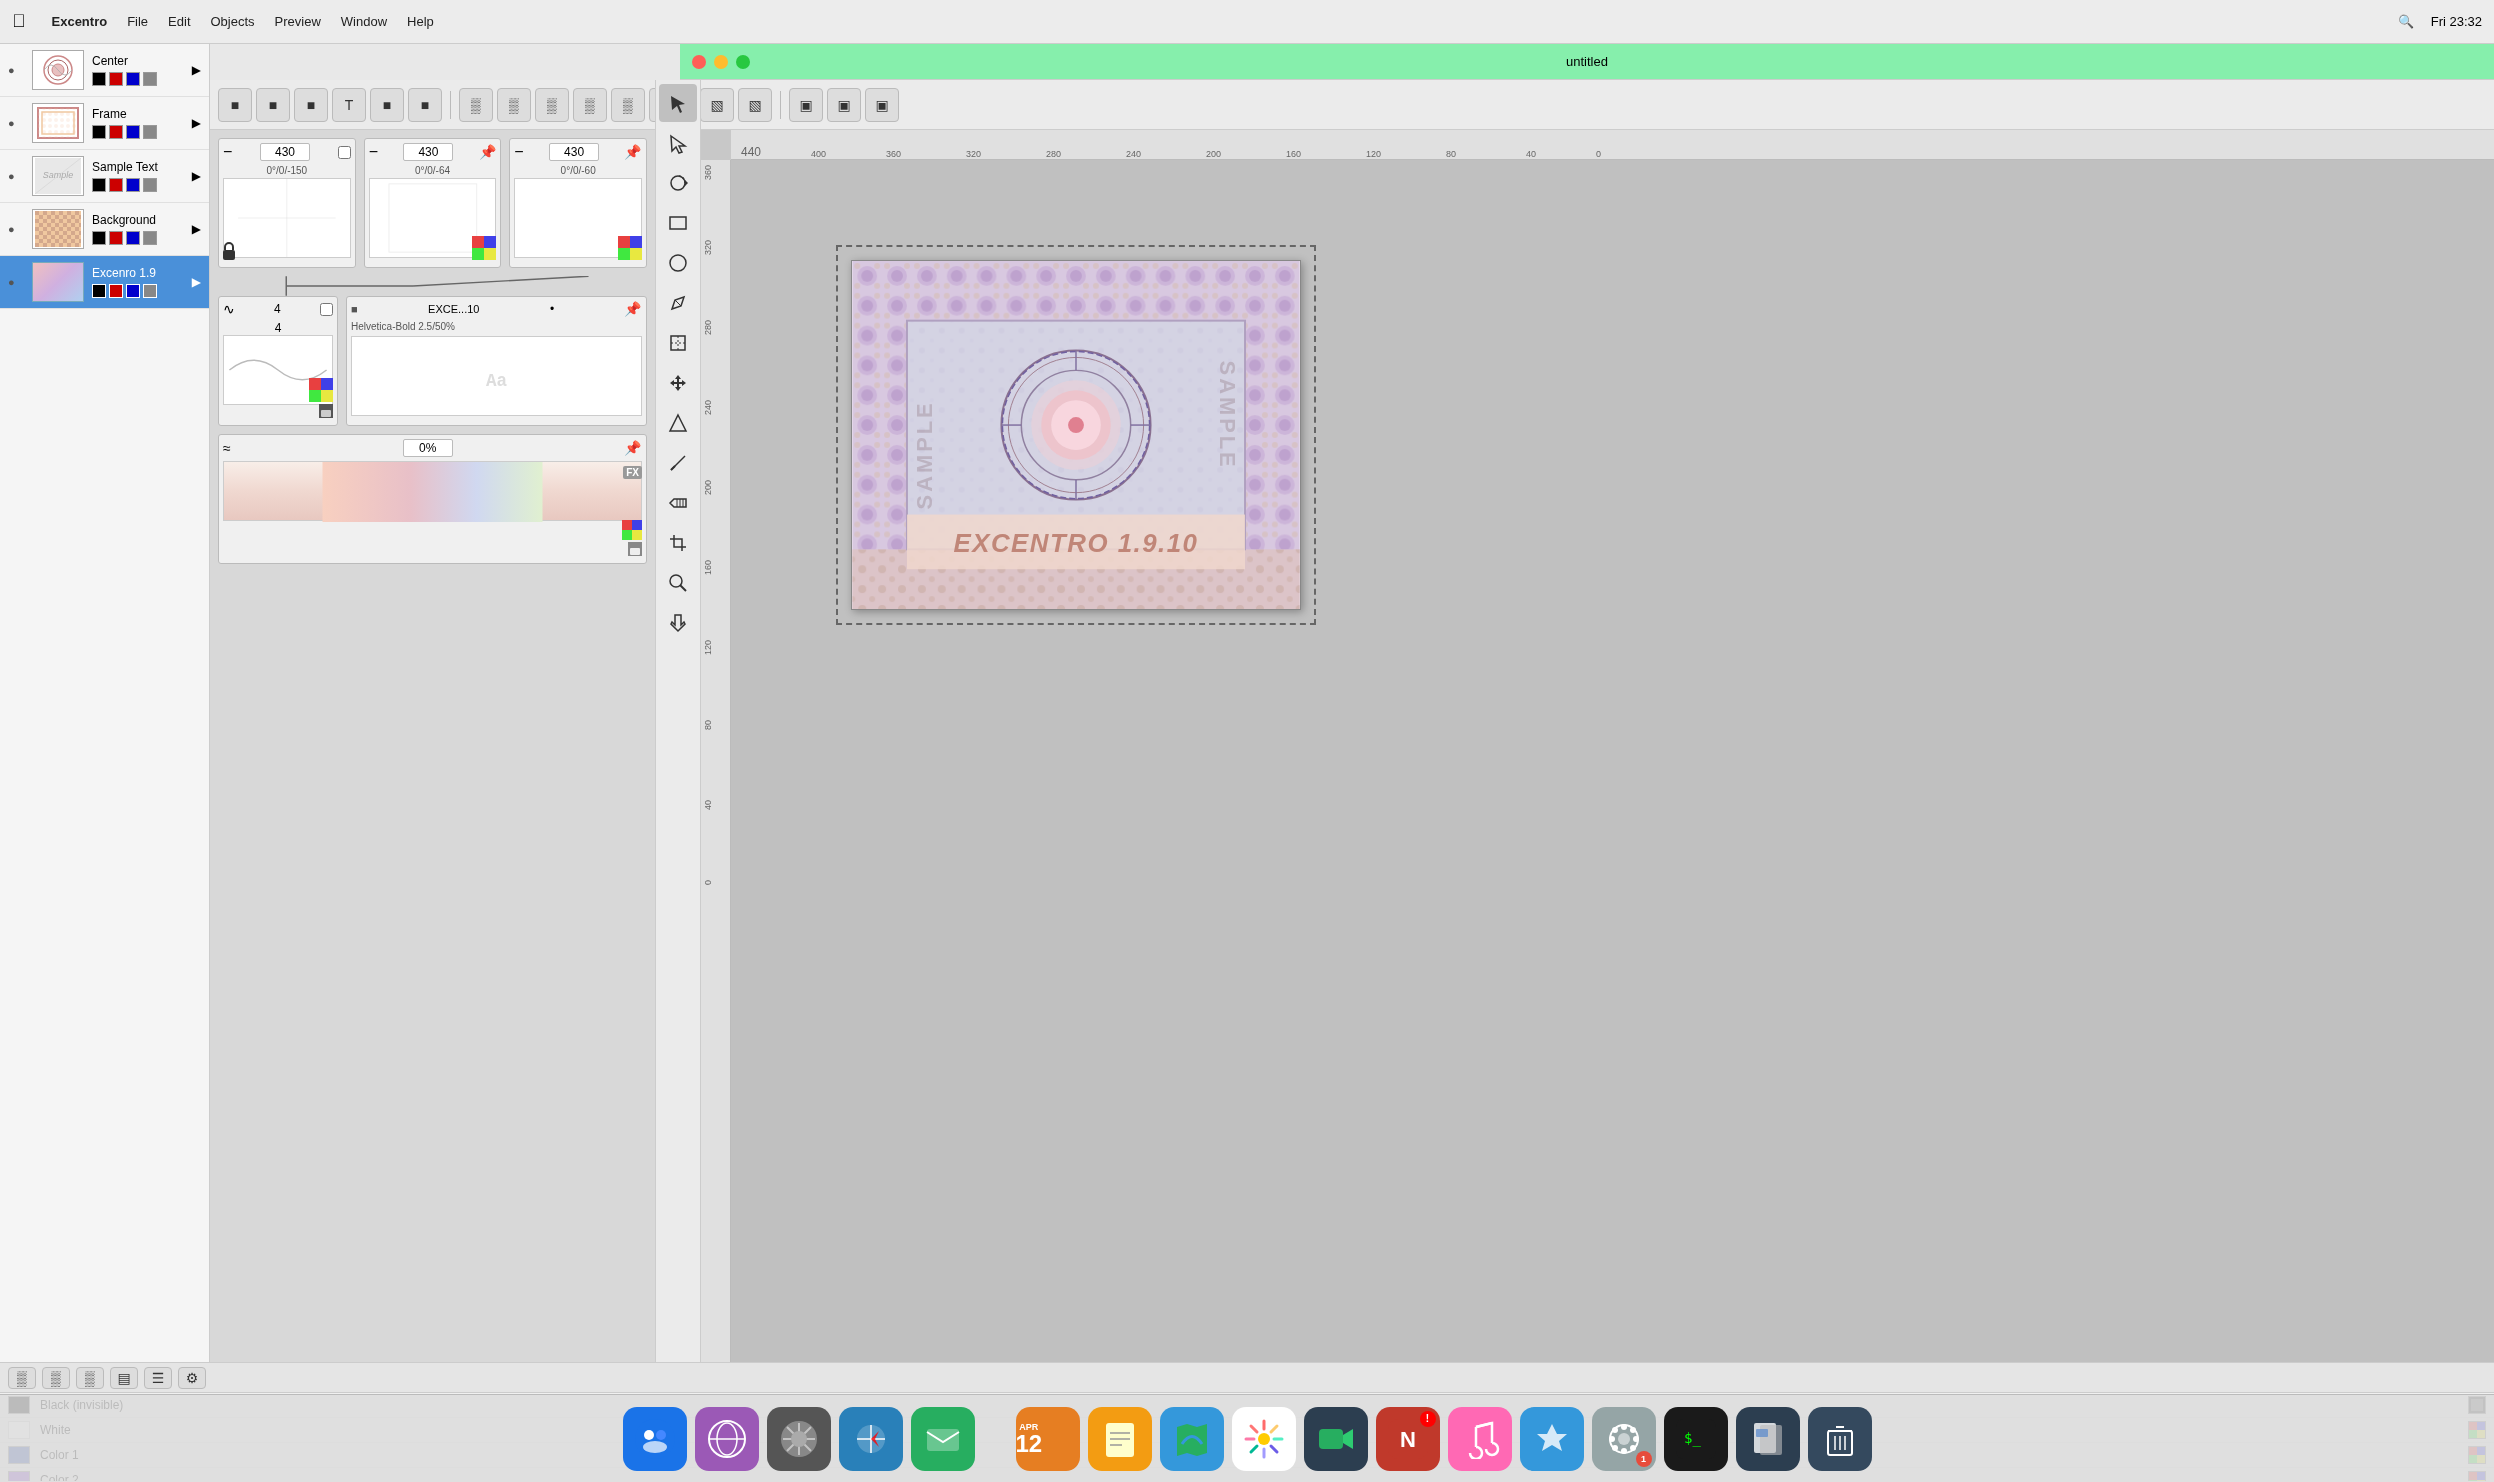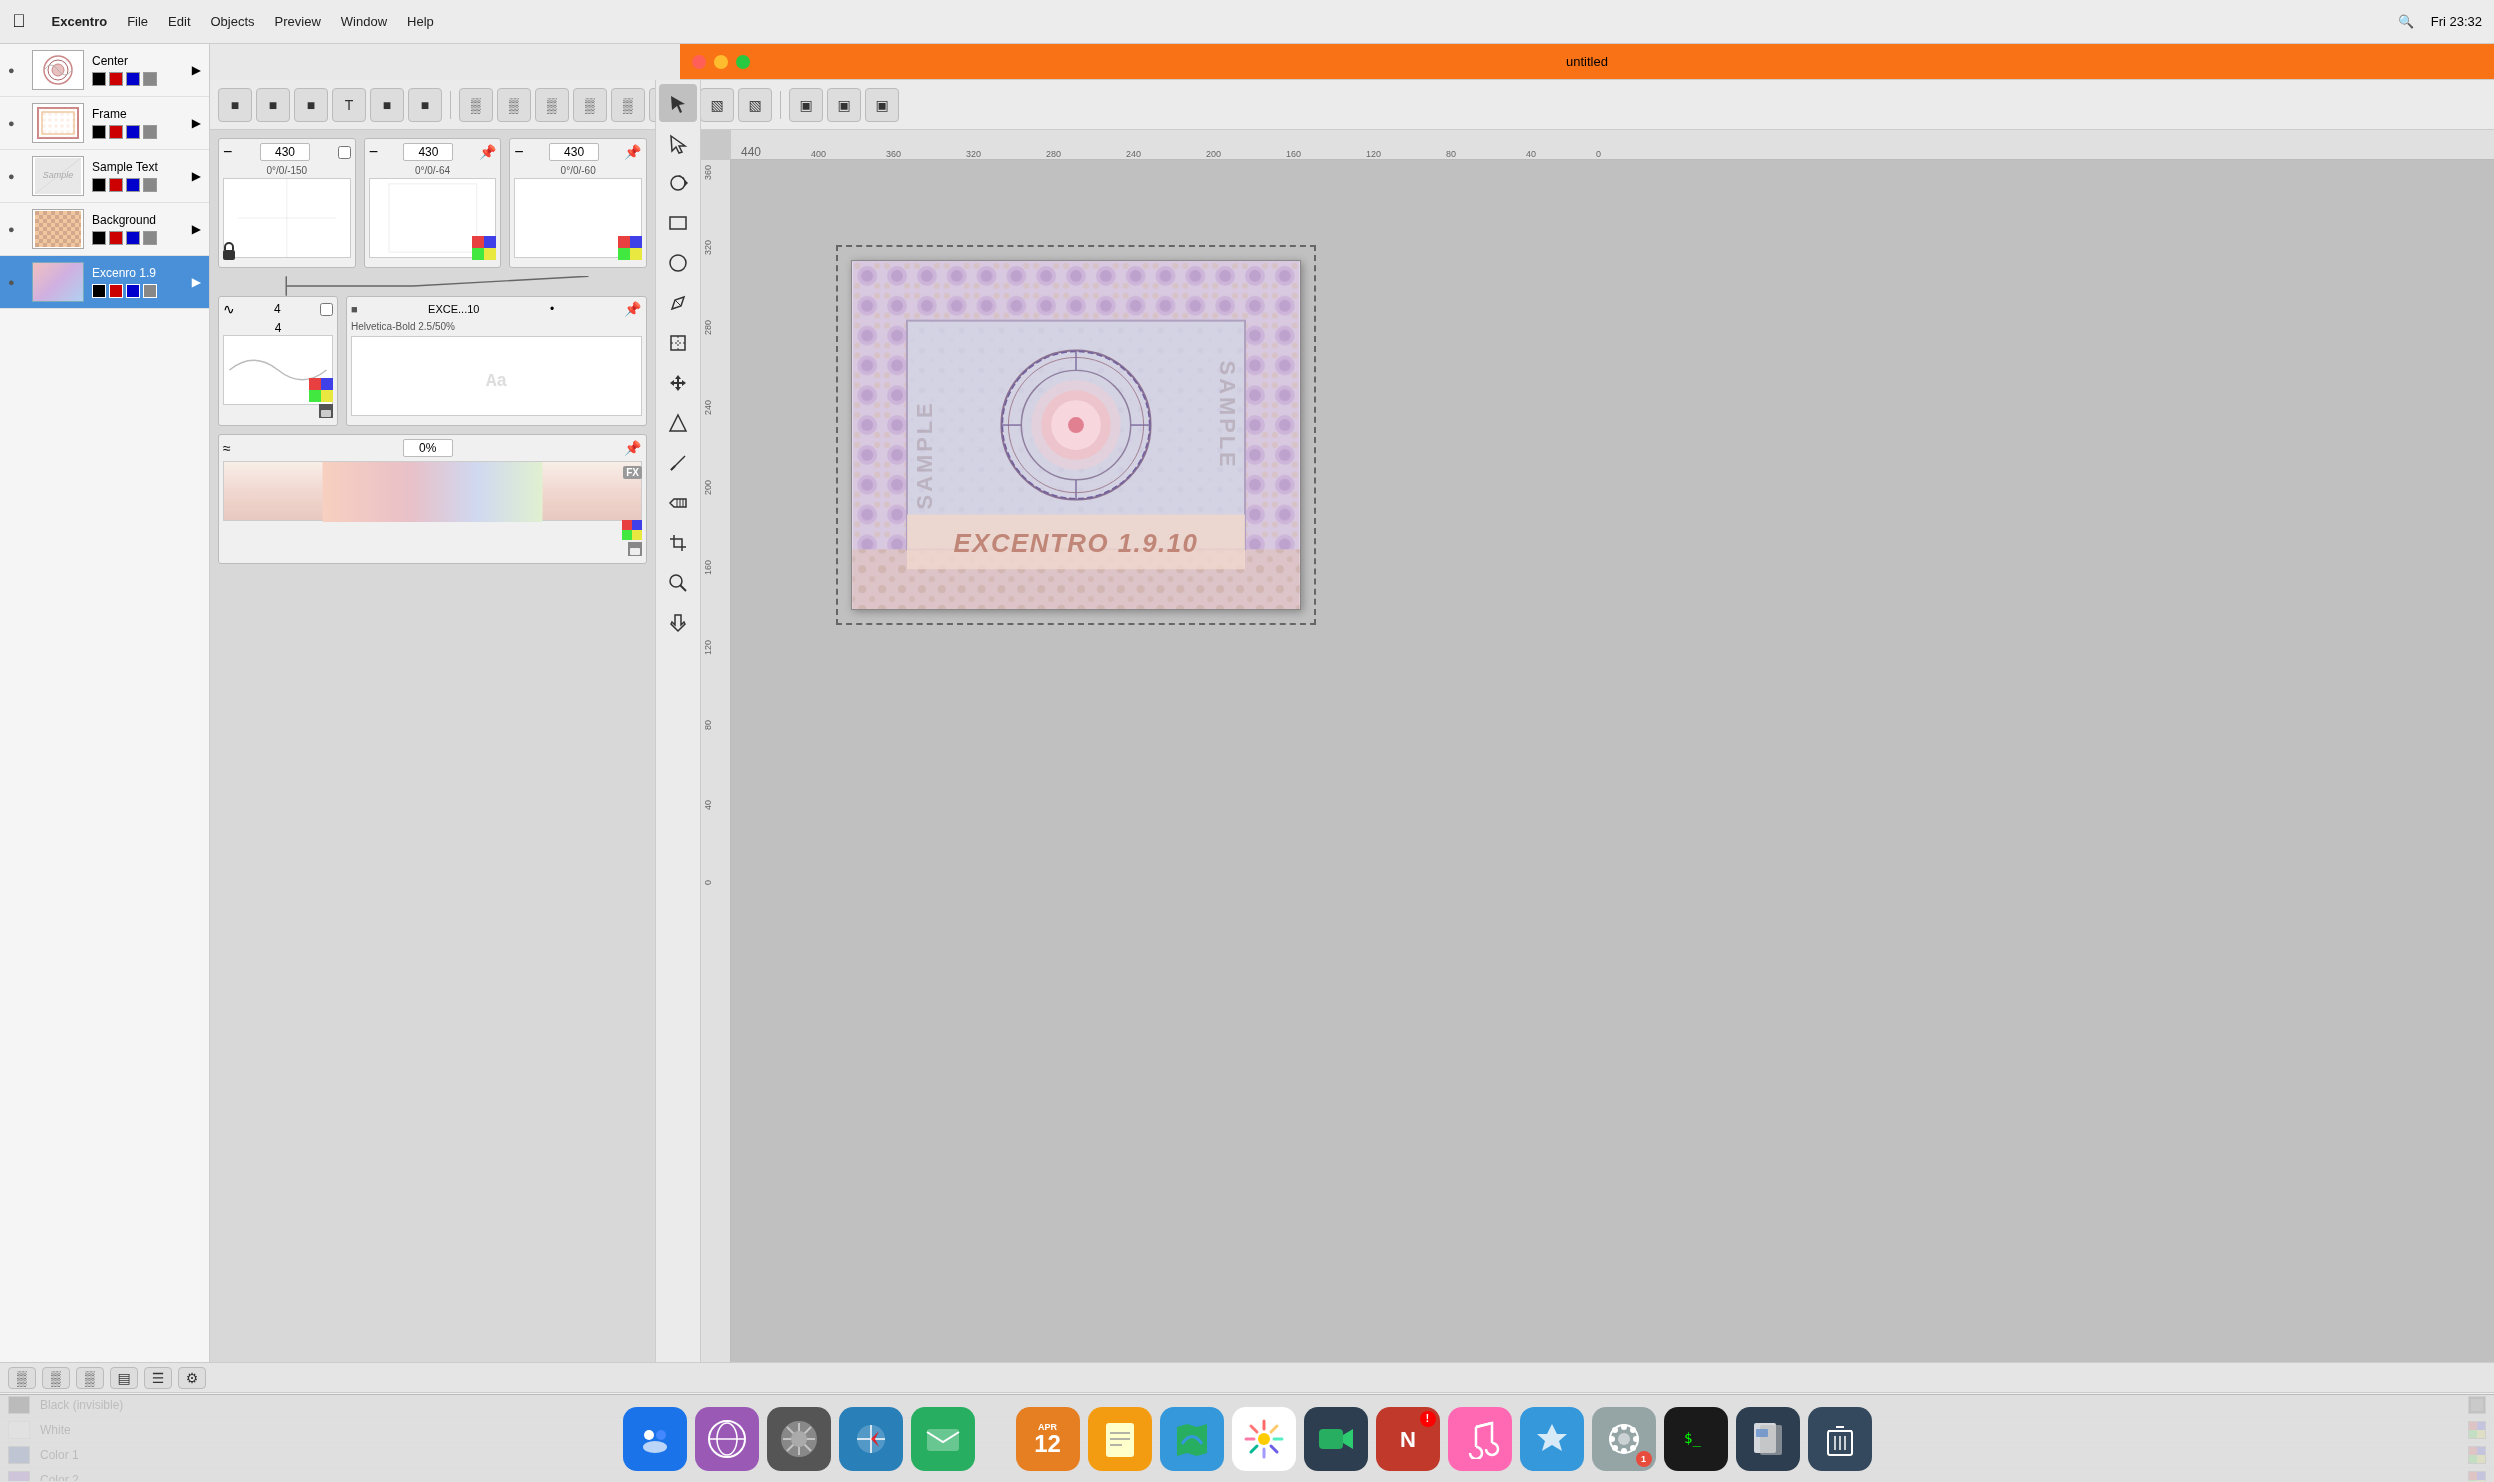--- a/index.html
+++ b/index.html
@@ -12,21 +12,21 @@
       border-bottom: 1px solid #ccc; position: relative; z-index: 100;
     }
     .menubar-apple { font-size: 18px; margin-right: 16px; }
     .menubar-item { margin: 0 10px; font-size: 13px; font-weight: 500; color: #222; cursor: pointer; }
     .menubar-item.app-name { font-weight: 700; }
     .menubar-right { margin-left: auto; display: flex; align-items: center; gap: 16px; font-size: 13px; }
 
     
     .window-title-bar {
       position: absolute; top: 44px; left: 680px; right: 0; height: 36px;
-      background: #f97316; border-bottom: 1px solid #ccc;
+      background: #86efac; border-bottom: 1px solid #ccc;
       display: flex; align-items: center; justify-content: center;
       font-size: 13px; font-weight: 500;
     }
     .traffic-lights { display: flex; gap: 8px; position: absolute; left: 12px; }
     .tl { width: 14px; height: 14px; border-radius: 50%; }
     .tl-red { background: #ff5f57; }
     .tl-yellow { background: #febc2e; }
     .tl-green { background: #28c840; }
 
     
@@ -855,21 +855,21 @@
         <line x1="6" y1="20" x2="34" y2="20" stroke="white" stroke-width="1.5"></line>
         <polygon points="20,20 28,12 24,20 28,28" fill="red" opacity="0.8"></polygon>
       </svg>
   </div>
   <div style="width:64px; height:64px; background:#27ae60; border-radius:14px; display:flex; align-items:center; justify-content:center; cursor:pointer;">
     <svg width="40" height="40" viewBox="0 0 40 40">
         <rect x="4" y="10" width="32" height="22" rx="3" fill="white" opacity="0.3"></rect>
         <path d="M4 13 L20 23 L36 13" fill="none" stroke="white" stroke-width="2"></path>
       </svg>
   </div>
-  <div style="width:64px; height:64px; background:#e67e22; border-radius:14px; display:flex; align-items:center; justify-content:center; cursor:pointer;margin-left:33px;">
+  <div style="width:64px; height:64px; background:#e67e22; border-radius:14px; display:flex; align-items:center; cursor:pointer;margin-left:33px;">
     <div style="color:white; font-size:11px; font-weight:bold; text-align:center;">
         <div style="font-size:9px;">APR</div>
         <div style="font-size:24px; line-height:1;">12</div>
       </div>
   </div>
   <div style="width:64px; height:64px; background:#f39c12; border-radius:14px; display:flex; align-items:center; justify-content:center; cursor:pointer;">
     <svg width="40" height="40" viewBox="0 0 40 40">
         <rect x="6" y="4" width="28" height="34" rx="3" fill="#ffffcc"></rect>
         <line x1="10" y1="14" x2="30" y2="14" stroke="#999" stroke-width="1.5"></line>
         <line x1="10" y1="20" x2="30" y2="20" stroke="#999" stroke-width="1.5"></line>

